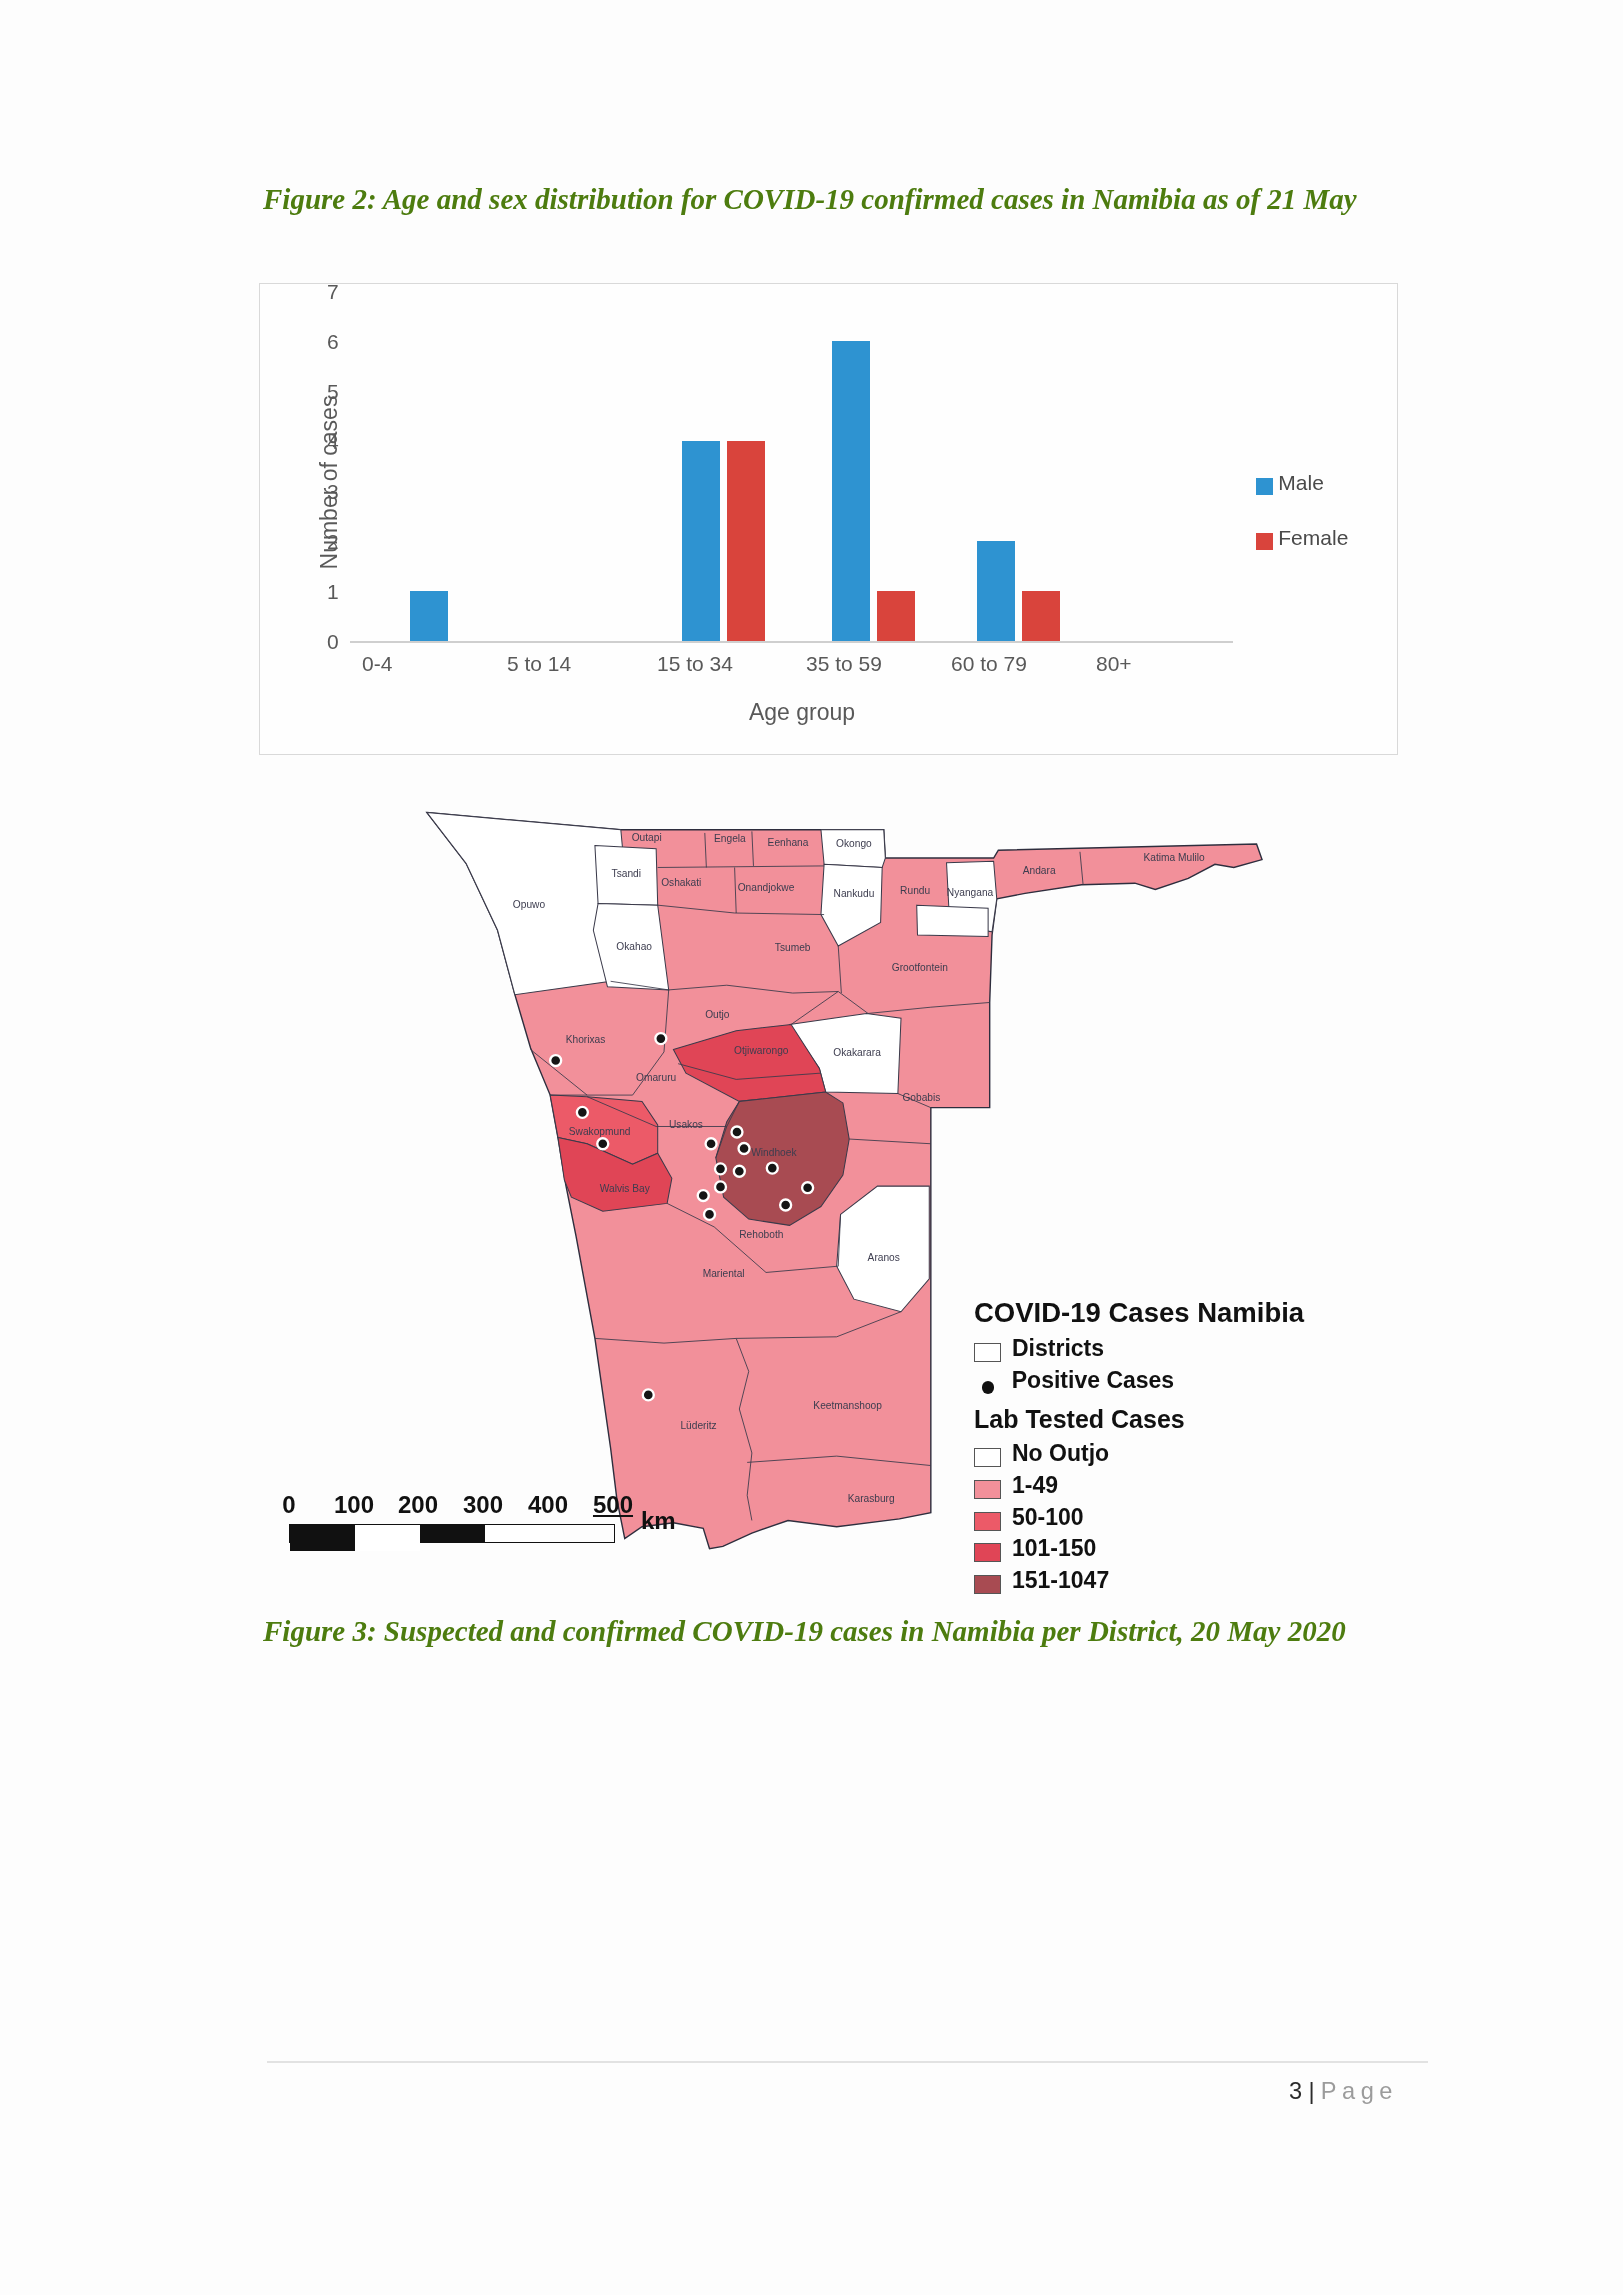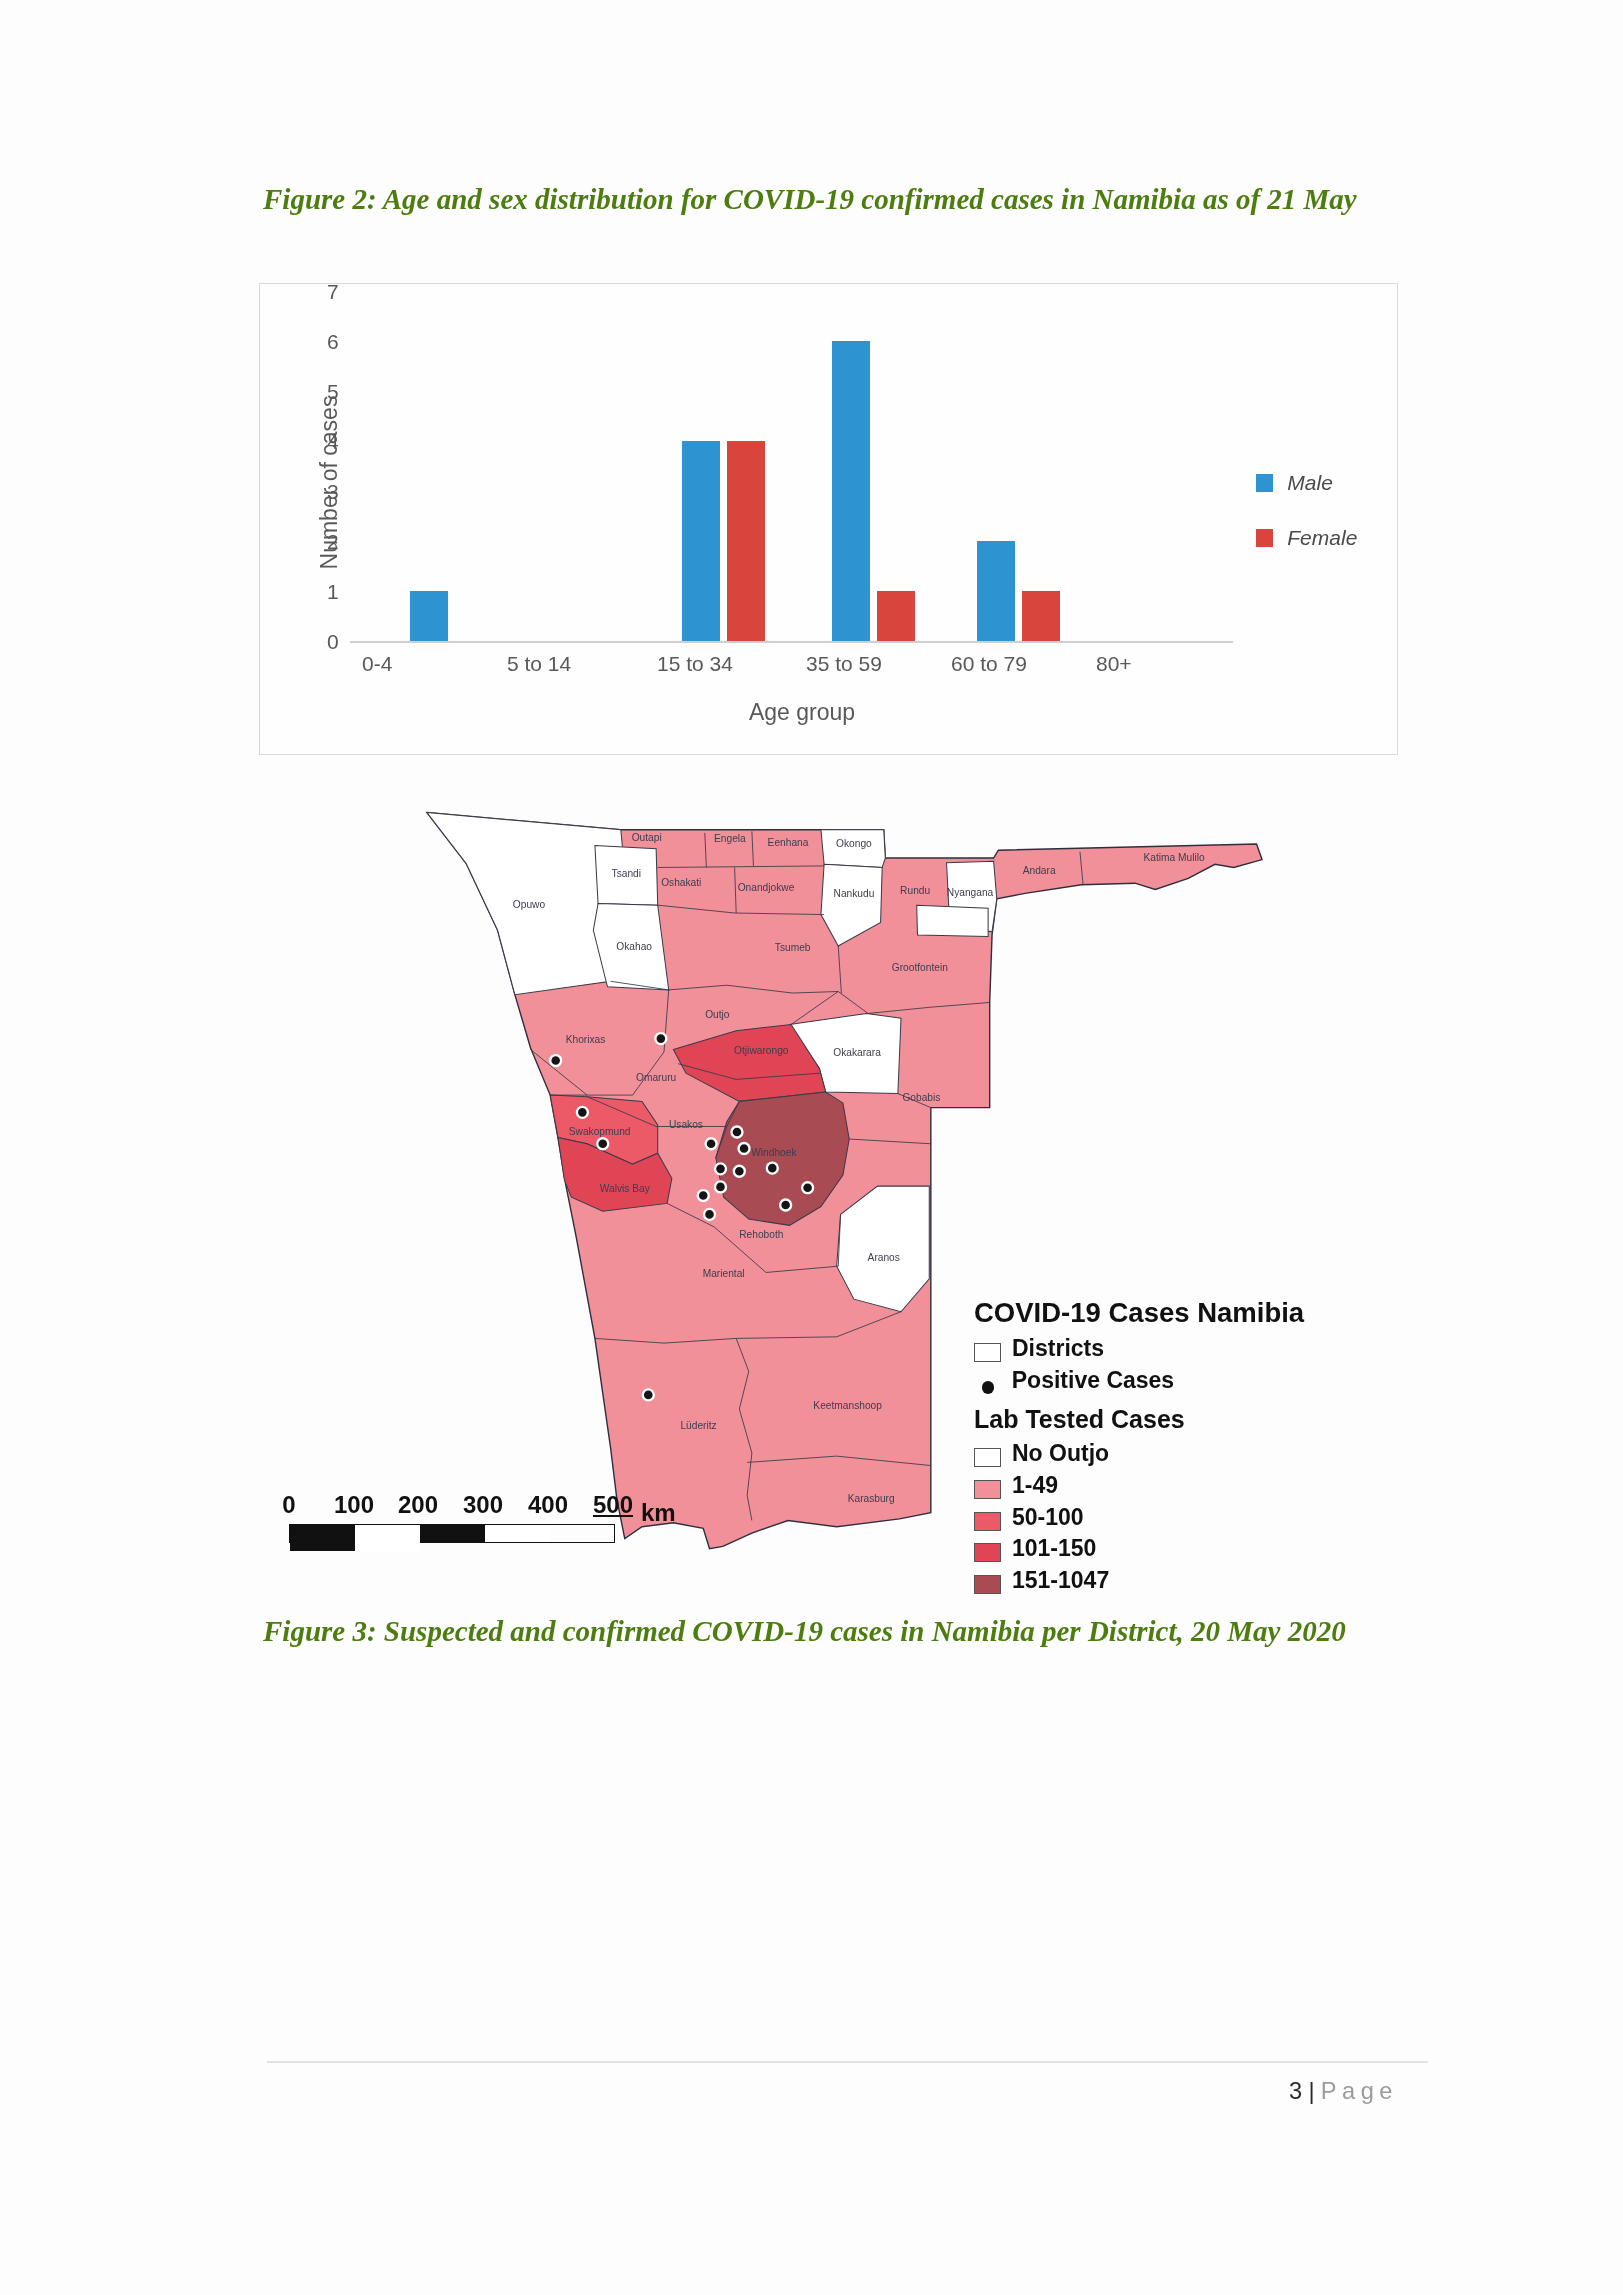--- a/index.html
+++ b/index.html
@@ -18,38 +18,38 @@
   .ylabel{position:absolute;left:-49px;top:185px;width:236px;text-align:center;
         font-size:23px;color:#595959;transform:rotate(-90deg);}
   .axis-line{position:absolute;left:90px;top:357px;width:883px;height:1.6px;background:#cfcfcf;}
   .bar-group{position:absolute;top:0;height:357px;width:102px;
         display:flex;align-items:flex-end;justify-content:center;gap:7px;}
   .bar{width:38px;}
   .xtick{position:absolute;top:368px;width:134px;font-size:21px;color:#595959;}
   .xlabel{position:absolute;left:424px;top:415px;width:236px;text-align:center;
         font-size:23px;color:#595959;}
   .chart-legend{position:absolute;left:996px;top:187px;}
-  .legend-row{display:flex;align-items:center;gap:14px;margin-bottom:31px;font-style:italic;}
+  .legend-row{display:flex;align-items:flex-end;gap:5px;margin-bottom:31px;}
   .legend-swatch{width:17.3px;height:17.3px;}
   .legend-text{font-size:21px;color:#4a4a4a;}
   
   .map-svg{position:absolute;left:397px;top:789px;}
   .map-svg text{font-size:13px;fill:#3d3d4f;}
   
   .map-legend{position:absolute;left:974px;top:1297px;width:338px;color:#111;}
   .ml-title{font-size:27.5px;font-weight:bold;margin-bottom:6.3px;}
   .ml-row{display:flex;align-items:flex-end;gap:11px;margin-bottom:4.7px;}
   .ml-swatch{width:27px;height:19px;border:1.6px solid #555;box-sizing:border-box;}
   .ml-dot{width:12.6px;height:12.6px;border-radius:50%;background:#111;margin-left:7.9px;margin-right:6.3px;}
   .ml-label{font-size:23px;font-weight:bold;}
   .ml-subtitle{font-size:25px;font-weight:bold;margin:11px 0 6.3px 0;}
   
   .scalebar{position:absolute;left:289px;top:1491px;width:408px;height:55px;}
   .sb-num{position:absolute;top:0;transform:translateX(-50%);font-size:24px;font-weight:bold;color:#111;}
-  .sb-unit{position:absolute;top:8px;font-size:24px;font-weight:bold;color:#111;}
+  .sb-unit{position:absolute;top:16px;font-size:24px;font-weight:bold;color:#111;}
   .sb-bar{position:absolute;left:0;top:33px;width:324px;height:17.3px;border:1.6px solid #111;
         display:flex;flex-wrap:wrap;box-sizing:content-box;}
   .sb-cell{width:65px;height:8.6px;}
   
   .footer-line{position:absolute;left:267px;top:2061px;width:1161px;height:1.6px;background:#e2e2e2;}
   .footer-text{position:absolute;left:1289px;top:2078px;font-size:23.6px;}
   .footer-text .num{color:#2b2b2b;}
   .footer-text .sep{color:#2b2b2b;margin:0 6.3px;}
   .footer-text .word{color:#9b9b9b;letter-spacing:5.5px;}
 </style>

